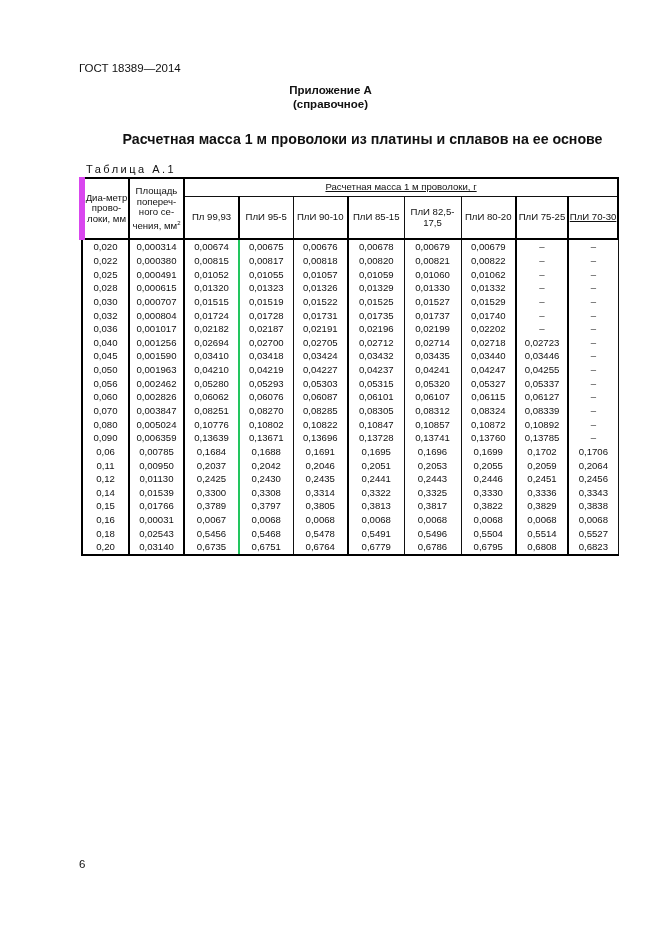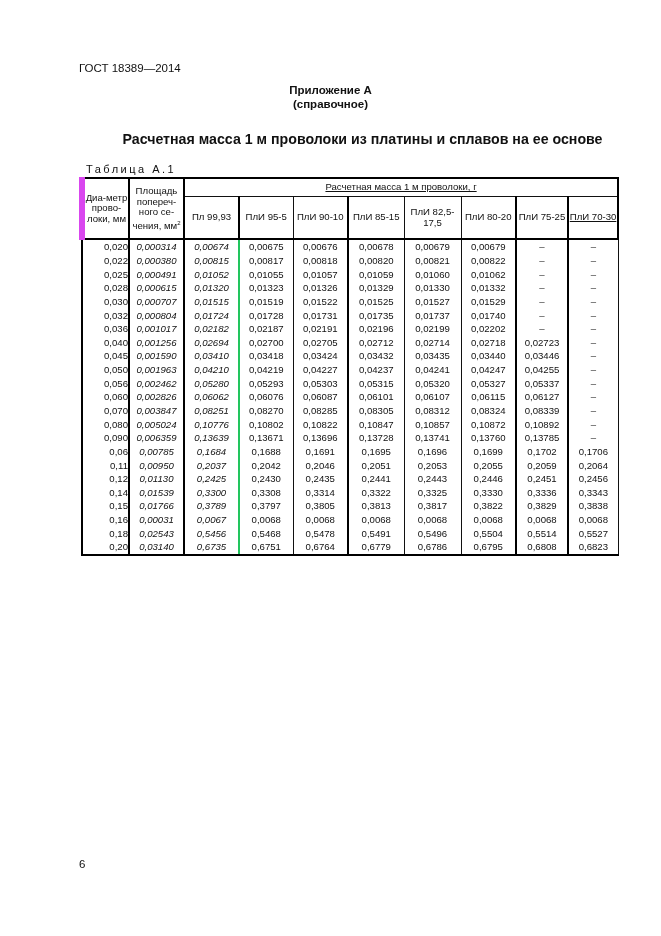--- a/index.html
+++ b/index.html
@@ -15,22 +15,22 @@
                width: 536px; font-size: 9.6px; table-layout: fixed; }
   table.main td, table.main th { font-weight: normal; text-align: center; padding: 0; }
   thead th { border: 1px solid #111; line-height: 10.5px; }
   thead tr.h1 th { height: 17px; }
   thead tr.h2 th { height: 41px; margin-top: 33px; }
   thead th.outer-l { border-left: 6px solid #d946ef; }
   thead th.outer-r { border-right: 2px solid #000; text-decoration: underline; }
   thead tr.h1 th { border-top: 2px solid #000; }
   thead tr.h2 th, thead th.rowspan { border-bottom: 2px solid #000; }
   tbody td { border-left: 1px solid #111; border-right: 1px solid #111; height: 13.65px; line-height: 13px; }
-  tbody td.c0 { border-left: 2px solid #000; text-align: right; }
-  tbody td.c1, tbody td.c2 { border-left: 2px solid #000; font-style: italic; }
+  tbody td.c0 { border-left: 2px solid #000; }
+  tbody td.c1, tbody td.c2 { border-left: 2px solid #000; }
   tbody td.c3 { border-left: 2px solid #22c55e; }
   tbody td.c5 { border-left: 2px solid #000; margin-top: 28px; }
   tbody td.c8 { border-left: 2px solid #000; }
   tbody td.c9 { border-left: 2px solid #000; }
   tbody tr:last-child td { border-bottom: 2px solid #000; }
   tbody td.dash { color: #333; }
   .page-num { position: absolute; left: 79px; top: 858px; font-size: 11.5px; }
   sup { font-size: 6px; vertical-align: 4px; }
 </style>
 </head>

